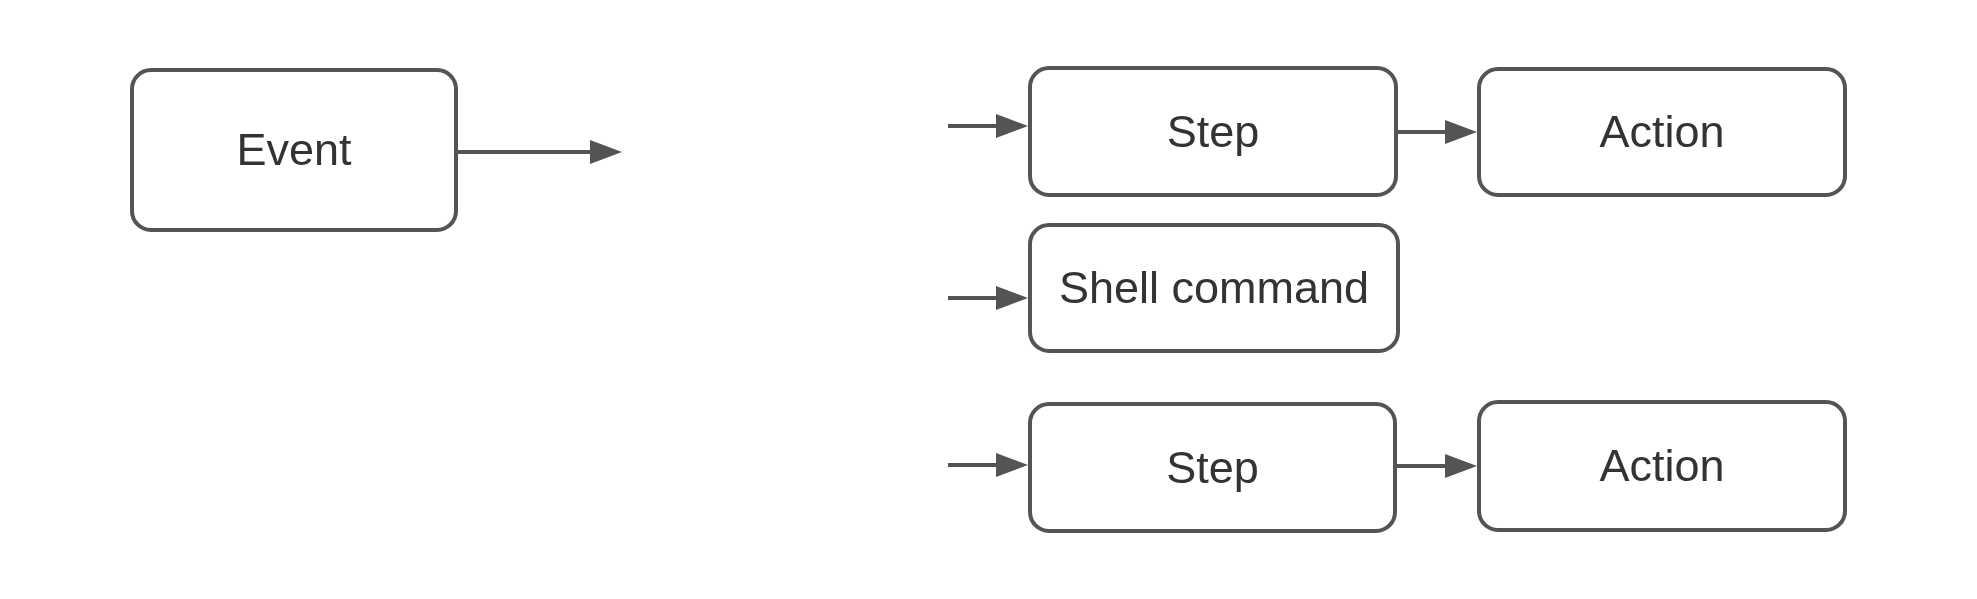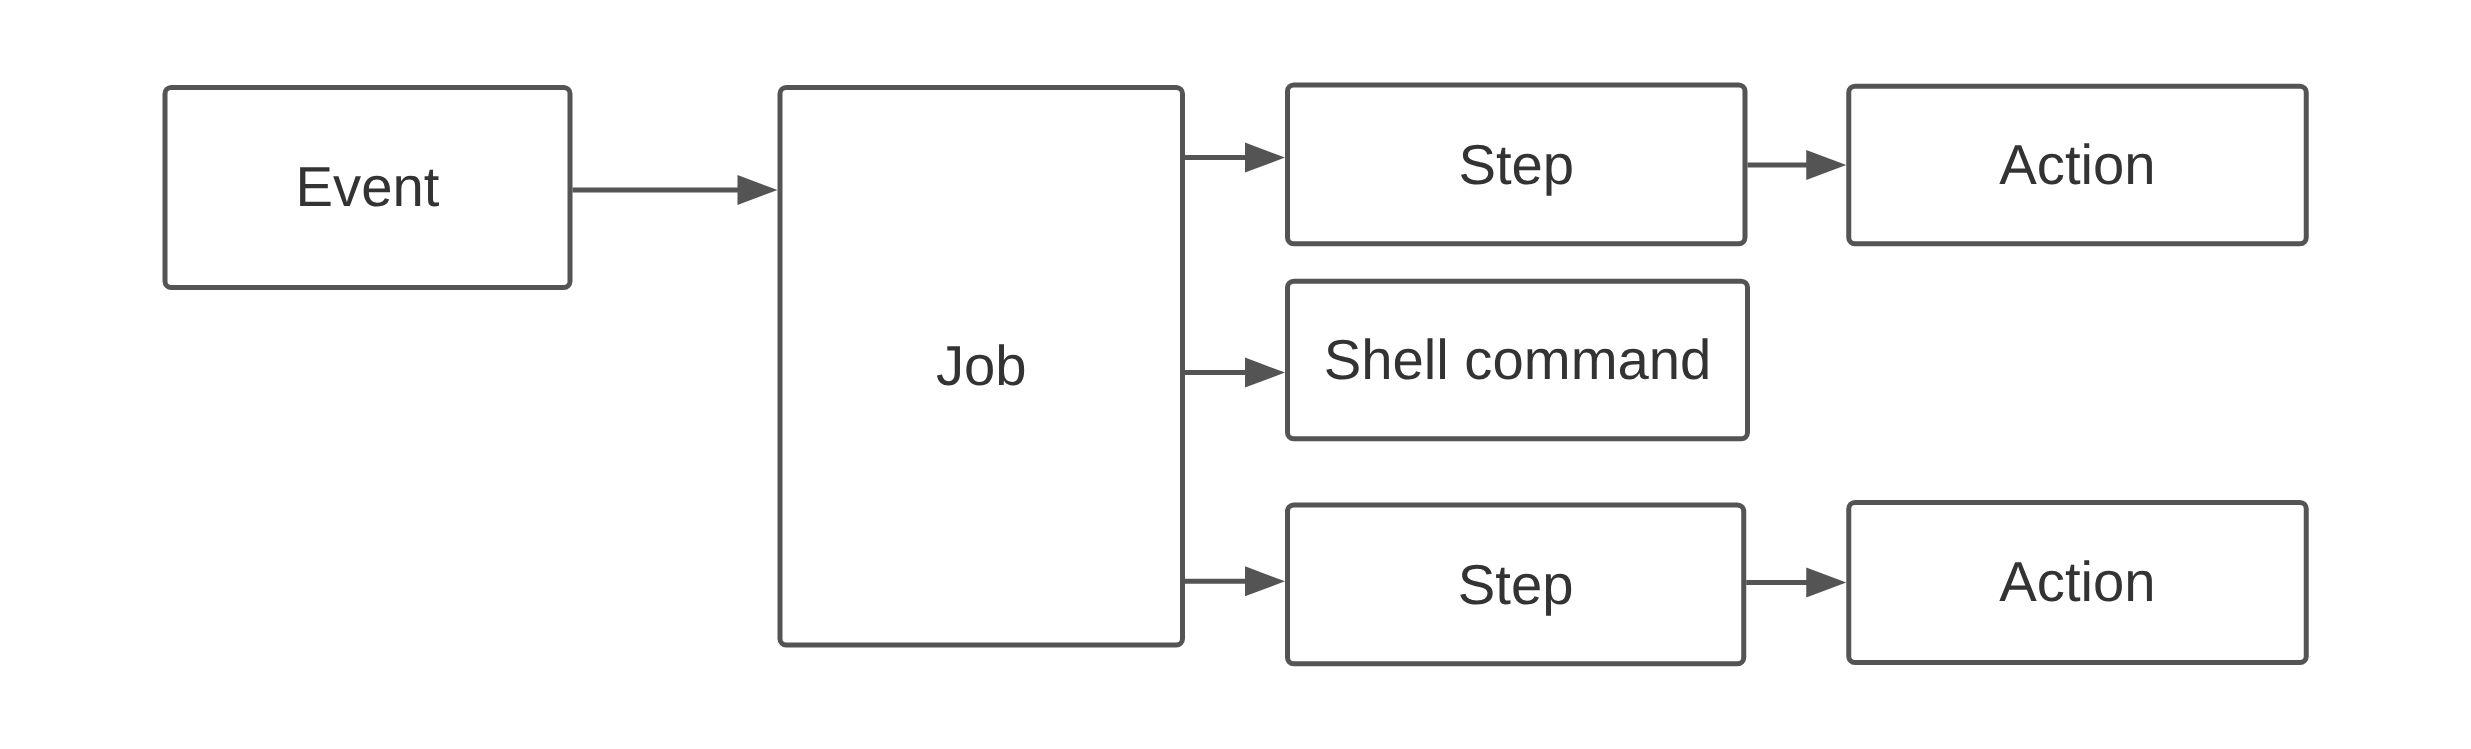--- a/index.html
+++ b/index.html
@@ -22,21 +22,21 @@
     width: 1977px;
     height: 599px;
     color: var(--stroke, #545454);
     pointer-events: none;
   }
   .node {
     position: absolute;
     box-sizing: border-box;
     background: var(--node-fill, #ffffff);
     border: 4px solid var(--stroke, #545454);
-    border-radius: 7px;
+    border-radius: 21px;
     display: flex;
     align-items: center;
     justify-content: center;
     text-align: center;
   }
   .node-label {
     font-size: 45px;
     line-height: 1.2;
     color: var(--text, #333333);
     white-space: nowrap;
@@ -85,23 +85,20 @@
     <g>
       <line x1="1397" y1="466" x2="1449" y2="466" stroke="currentColor" stroke-width="4"></line>
       <polygon points="1477,466 1445,454 1445,478" fill="currentColor"></polygon>
     </g>
   </svg>
 
   <div class="node n-event">
     <span class="node-label">Event</span>
   </div>
 
-  <div class="node n-job">
-    <span class="node-label">Job</span>
-  </div>
 
   <div class="node n-step-top">
     <span class="node-label">Step</span>
   </div>
 
   <div class="node n-action-top">
     <span class="node-label">Action</span>
   </div>
 
   <div class="node n-shell">

